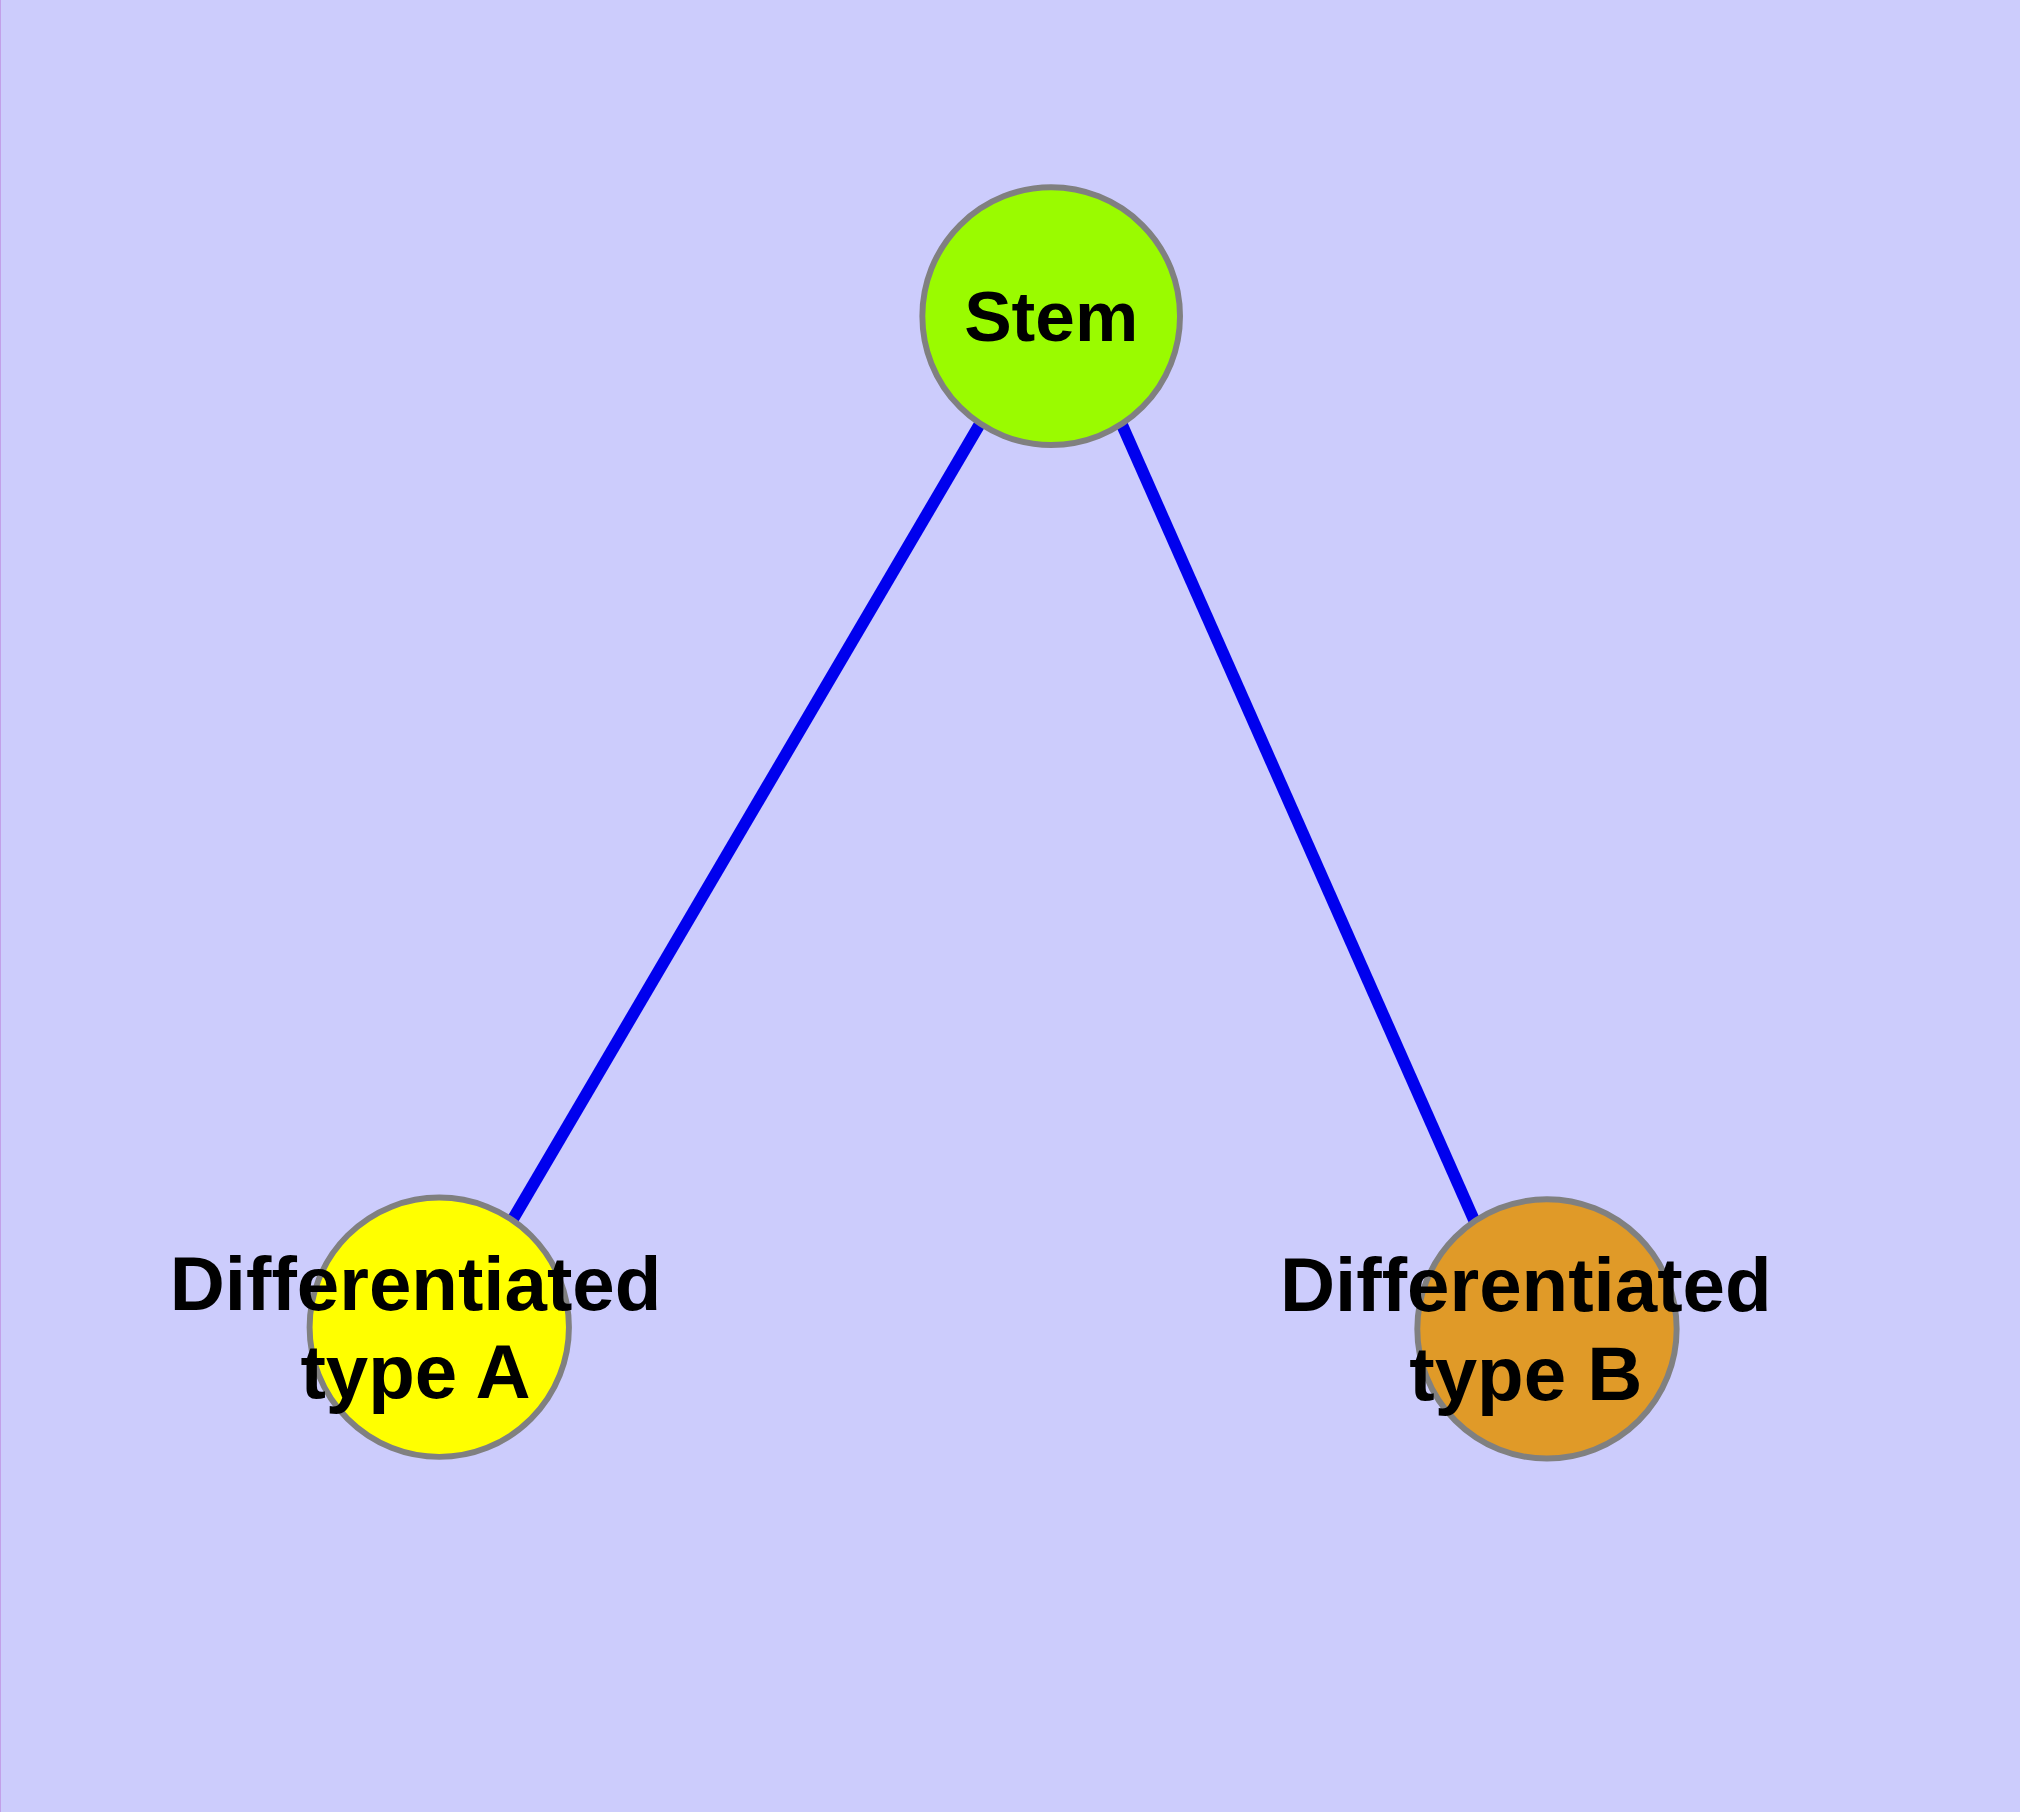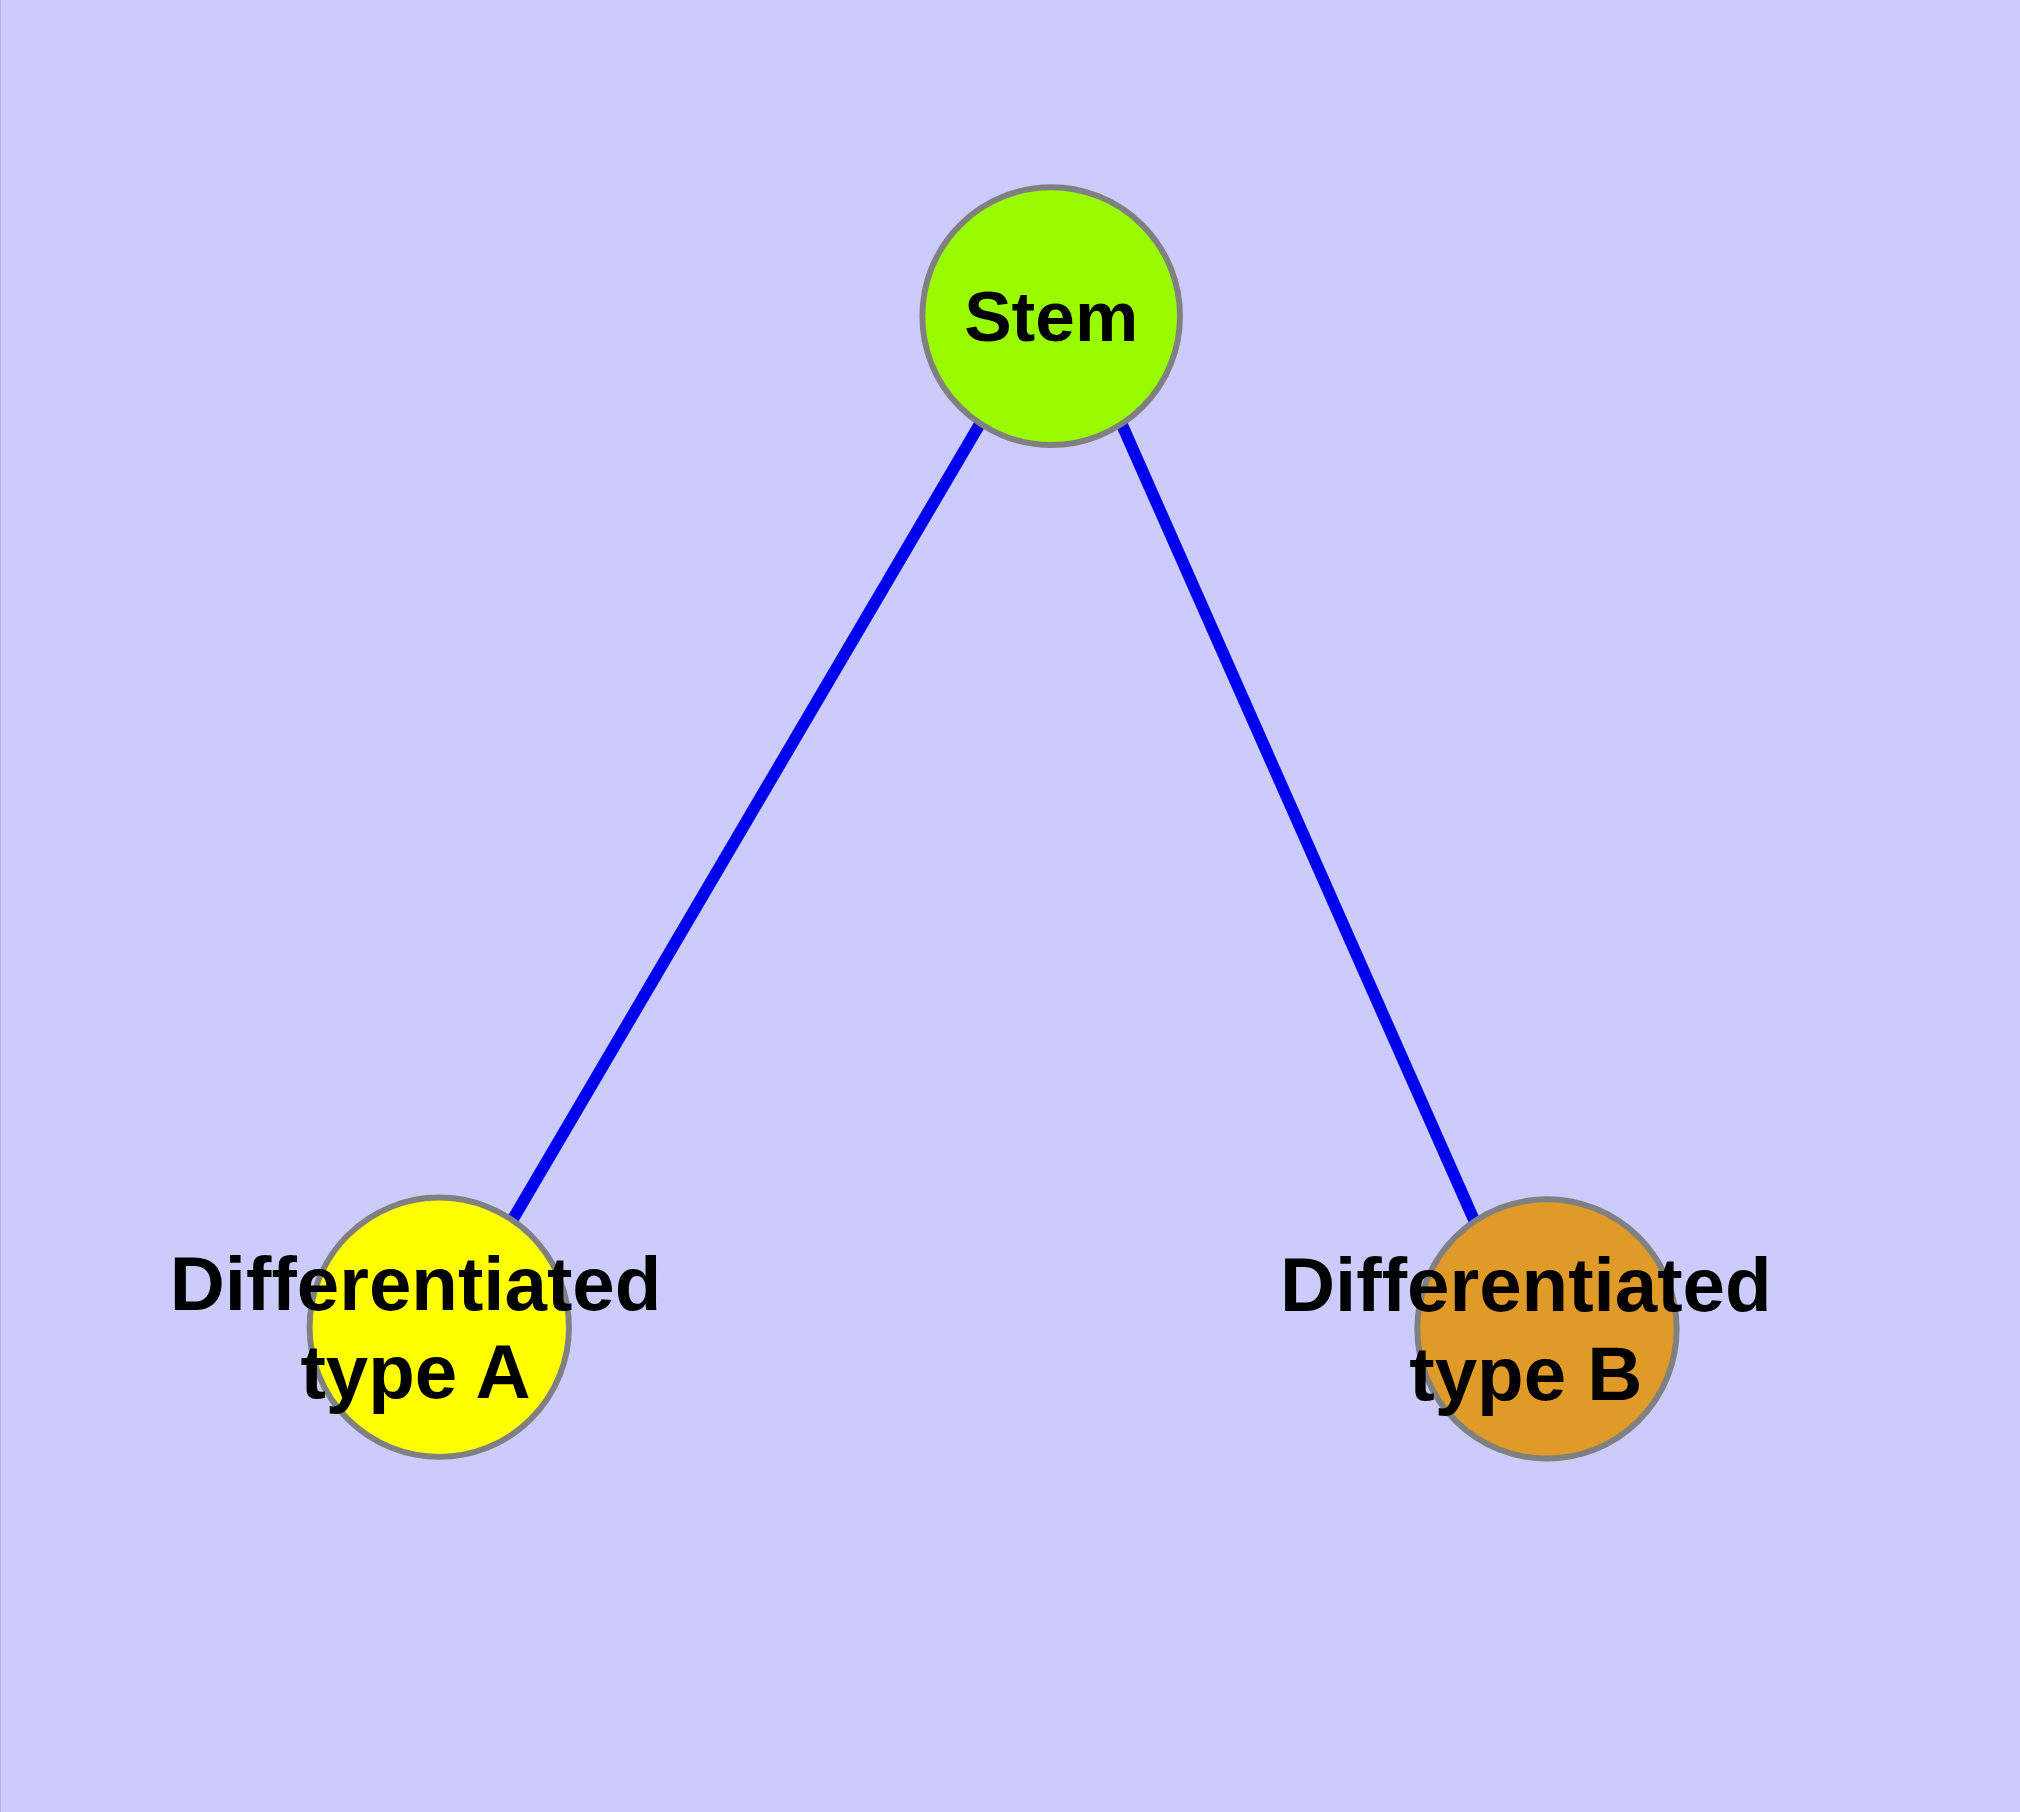--- a/index.html
+++ b/index.html
@@ -37,21 +37,21 @@
   .node-label-stem {
     font-size: 84px;
   }
   .node-label-diff {
     font-size: 90px;
   }
 </style>
 </head>
 <body style="width: 2021px; height: 1812px;">
 
-<div id="graph-canvas" style="width: 1773px; height: 1812px; background: #737373;">
+<div id="graph-canvas" style="width: 1773px; height: 1812px; background: #a21caf;">
   <svg id="graph-svg" viewBox="0 0 2384 2138" xmlns="http://www.w3.org/2000/svg" style="width: 2021px; height: 1812px;">
 
     <rect id="bg-rect" x="0" y="0" width="2384" height="2138" fill="#ccccfc"></rect>
 
     <g id="edges-layer">
       <line id="edge-0" x1="1156" y1="500" x2="604" y2="1440" stroke="#0000ee" stroke-width="14" stroke-linecap="butt"></line>
       <line id="edge-1" x1="1323" y1="500" x2="1740" y2="1442" stroke="#0000ee" stroke-width="14" stroke-linecap="butt"></line>
     </g>
 
     <g id="nodes-layer">

